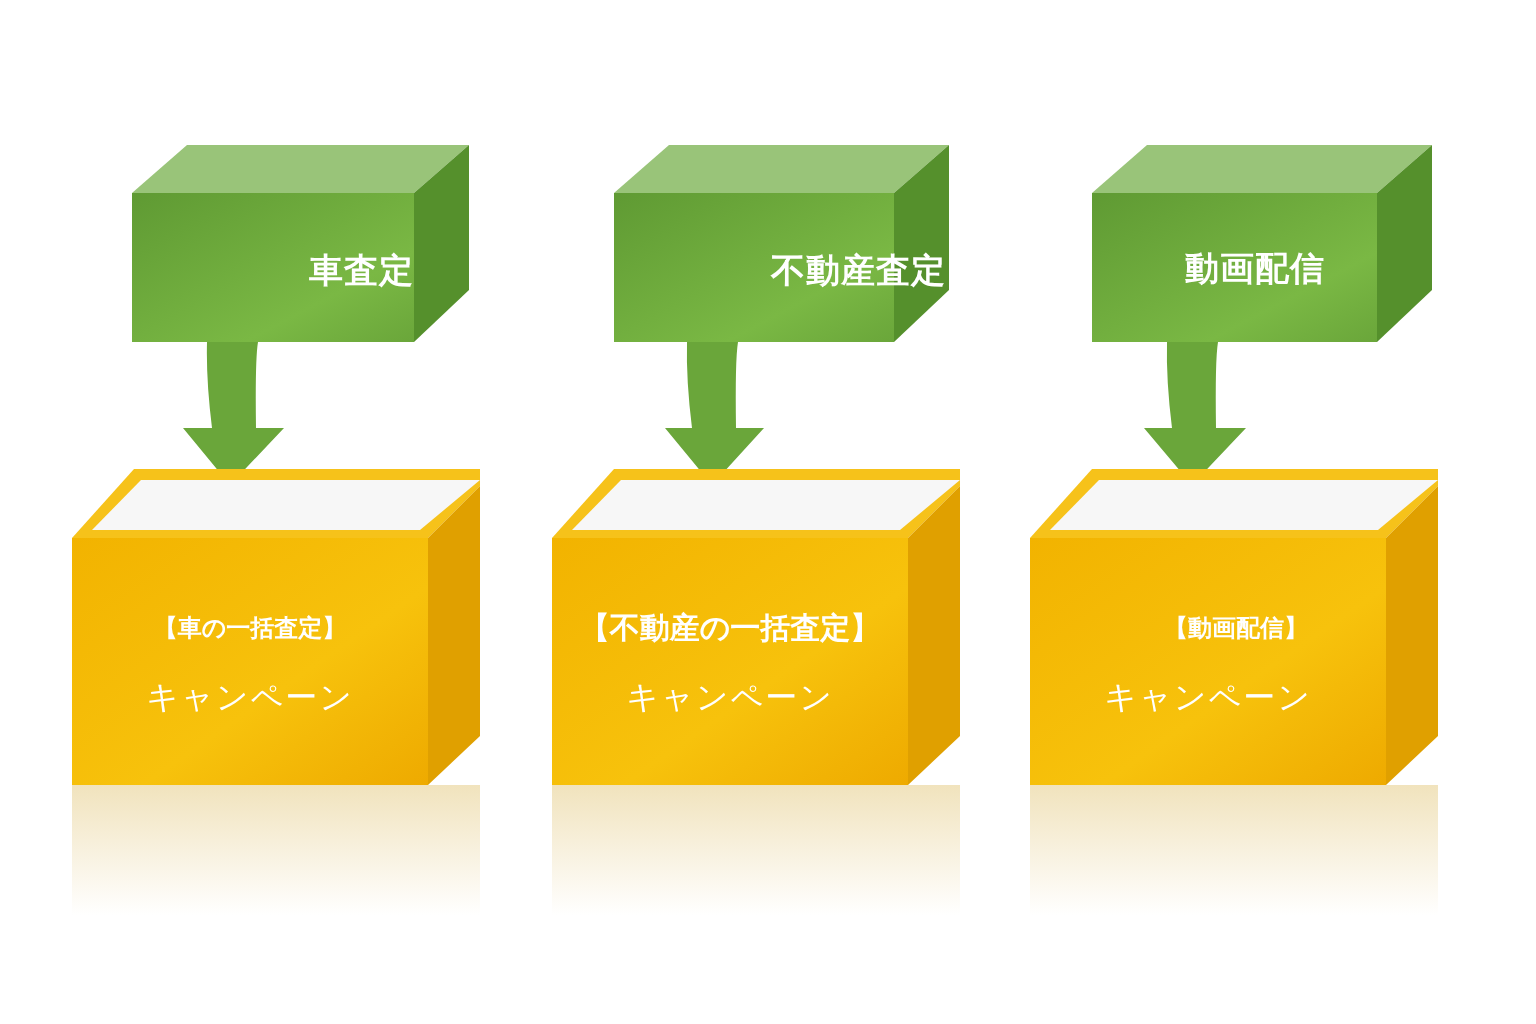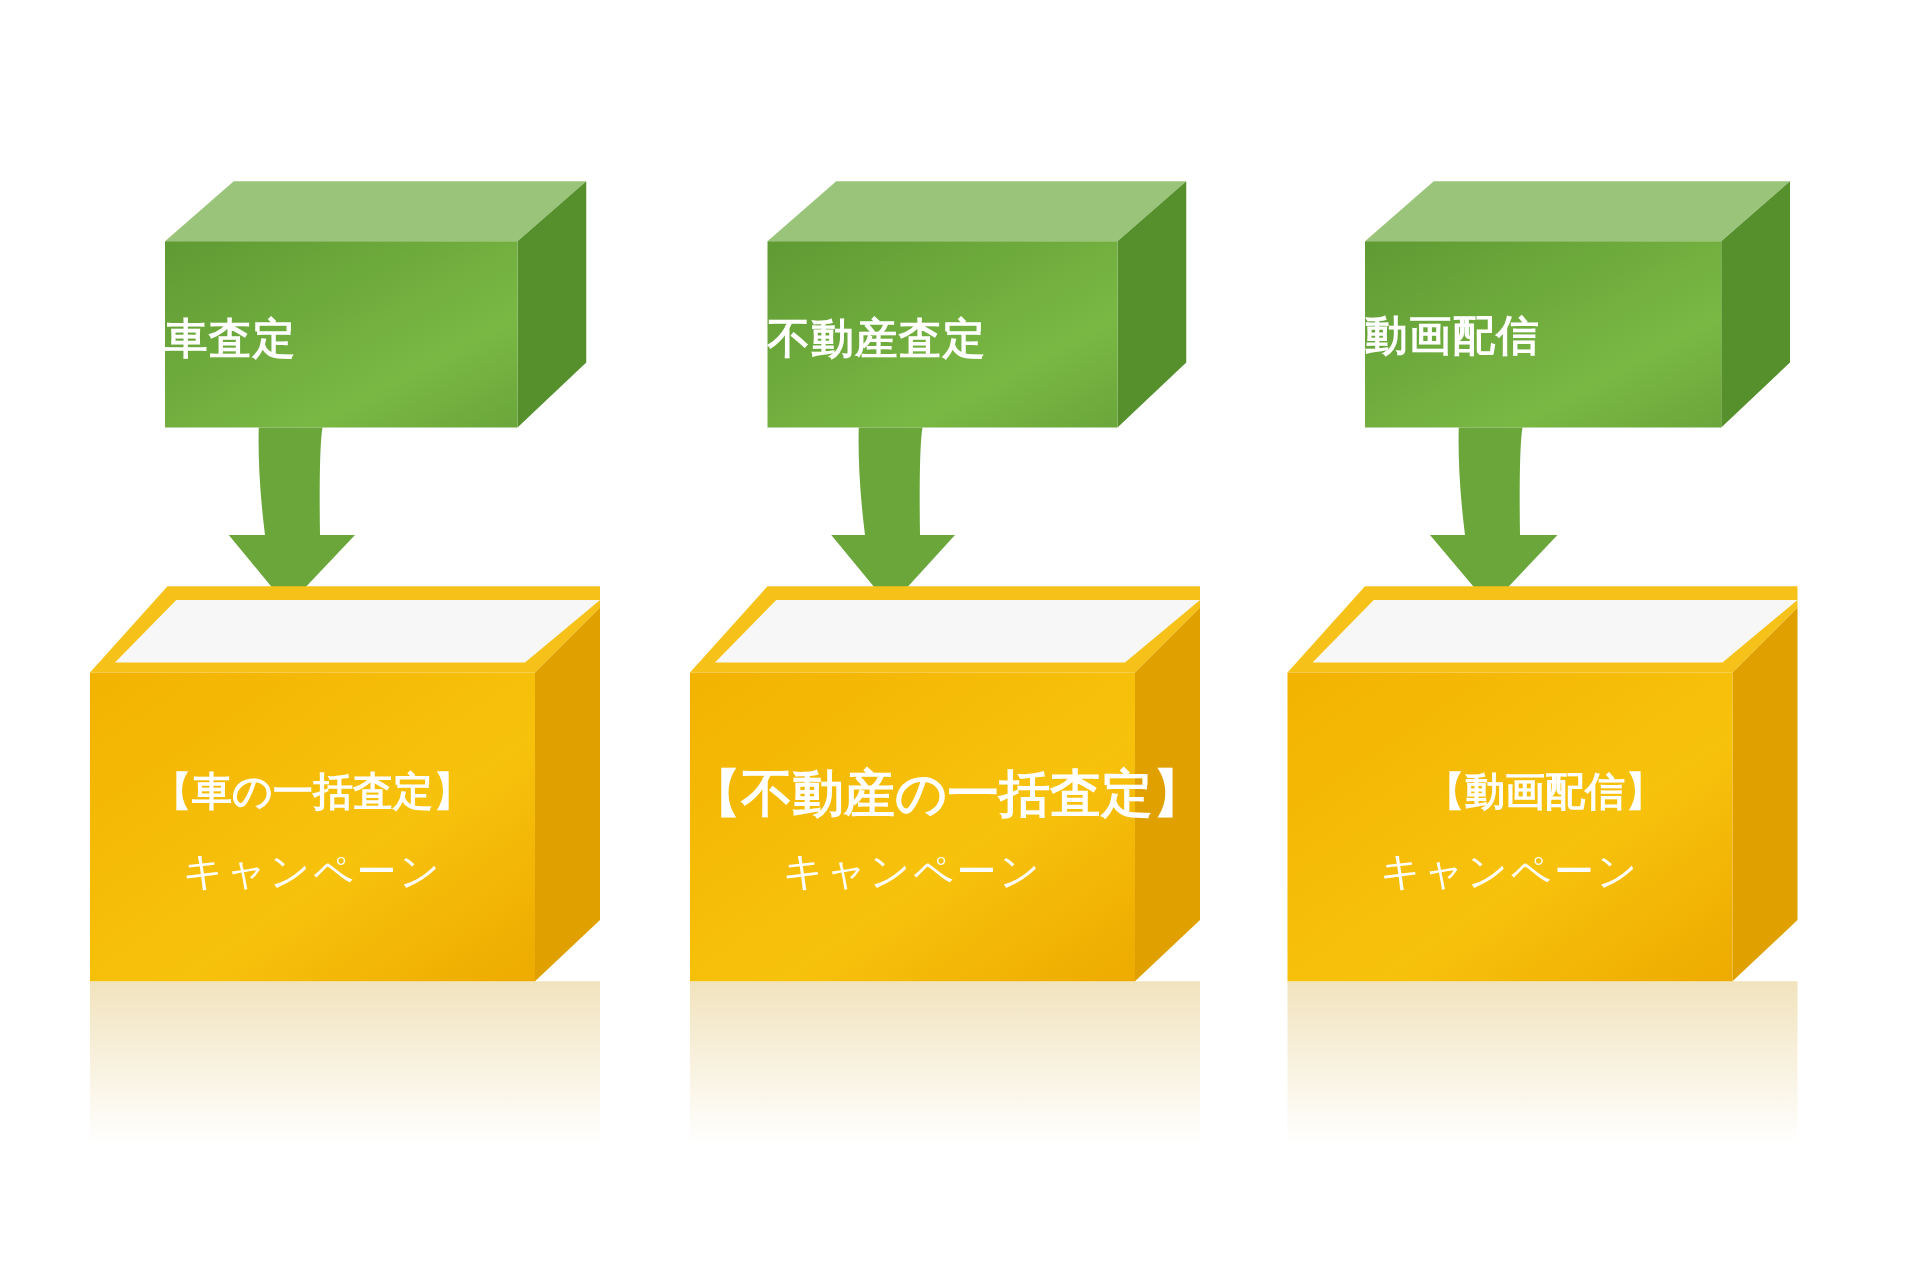--- a/index.html
+++ b/index.html
@@ -1,22 +1,22 @@
 <!DOCTYPE html>
 <html><head>
 <meta charset="utf-8">
 <style>
   html, body { margin:0; padding:0; }
   body { width:1536px; height:1024px; background:#ffffff; position:relative; overflow:hidden;
          font-family:"DejaVu Sans", "Liberation Sans", sans-serif; }
   .col { position:absolute; top:0; width:480px; height:1024px; }
   .col svg { position:absolute; left:0; top:0; }
   .green-label { position:absolute; color:#ffffff; font-weight:bold; font-size:34px; letter-spacing:1px;
-                 text-align:left; white-space:nowrap; }
-  .gold-label { position:absolute; color:#ffffff; font-weight:bold; font-size:32px; text-align:center; white-space:nowrap; }
+                 text-align:right; white-space:nowrap; }
+  .gold-label { position:absolute; color:#ffffff; font-weight:bold; font-size:24px; text-align:center; white-space:nowrap; }
   .gold-sub { position:absolute; color:#ffffff; font-weight:normal; font-size:32px; text-align:center; white-space:nowrap; letter-spacing:2px; }
 </style>
 </head>
 <body>
 
 <div class="col" style="left:0px;">
   <svg width="480" height="1024">
     <defs>
       <linearGradient id="gf1" x1="0" y1="0" x2="1" y2="1">
           <stop offset="0" stop-color="#5f9a33"></stop>
@@ -75,21 +75,21 @@
     <polygon points="414,193 469,145 469,290 414,342" fill="#55902c"></polygon>
     <rect x="134" y="193" width="280" height="149" fill="url(#gf2)"></rect>
     <path d="M689,342" fill="none"></path>
     <path d="M207,342 L258,342 Q255,360 256,428 L284,428 L232,485 L185,428 L212,428 Q206,380 207,342 Z" fill="#6aa63a"></path>
     <polygon points="72,538 134,469 497,469 428,538" fill="#f6c21a"></polygon>
     <polygon points="92,530 141,480 480,480 420,530" fill="#f7f7f7"></polygon>
     <polygon points="428,538 497,469 497,720 428,785" fill="#e0a000"></polygon>
     <rect x="72" y="538" width="356" height="247" fill="url(#yf2)"></rect>
   </svg>
   <div class="green-label" style="left:134px; top:248px; width:332px;">不動産査定</div>
-  <div class="gold-label" style="left:72px; top:608px; width:356px; font-size:41px;">【不動産の一括査定】</div>
+  <div class="gold-label" style="left:72px; top:608px; width:356px; font-size:30px;">【不動産の一括査定】</div>
   <div class="gold-sub" style="left:72px; top:676px; width:356px;">キャンペーン</div>
 </div>
 
 <div class="col" style="left:958px;">
   <svg width="480" height="1024">
     <defs>
       <linearGradient id="gf3" x1="0" y1="0" x2="1" y2="1">
           <stop offset="0" stop-color="#5f9a33"></stop>
           <stop offset="0.7" stop-color="#7ab844"></stop>
           <stop offset="1" stop-color="#6aa63a"></stop>

